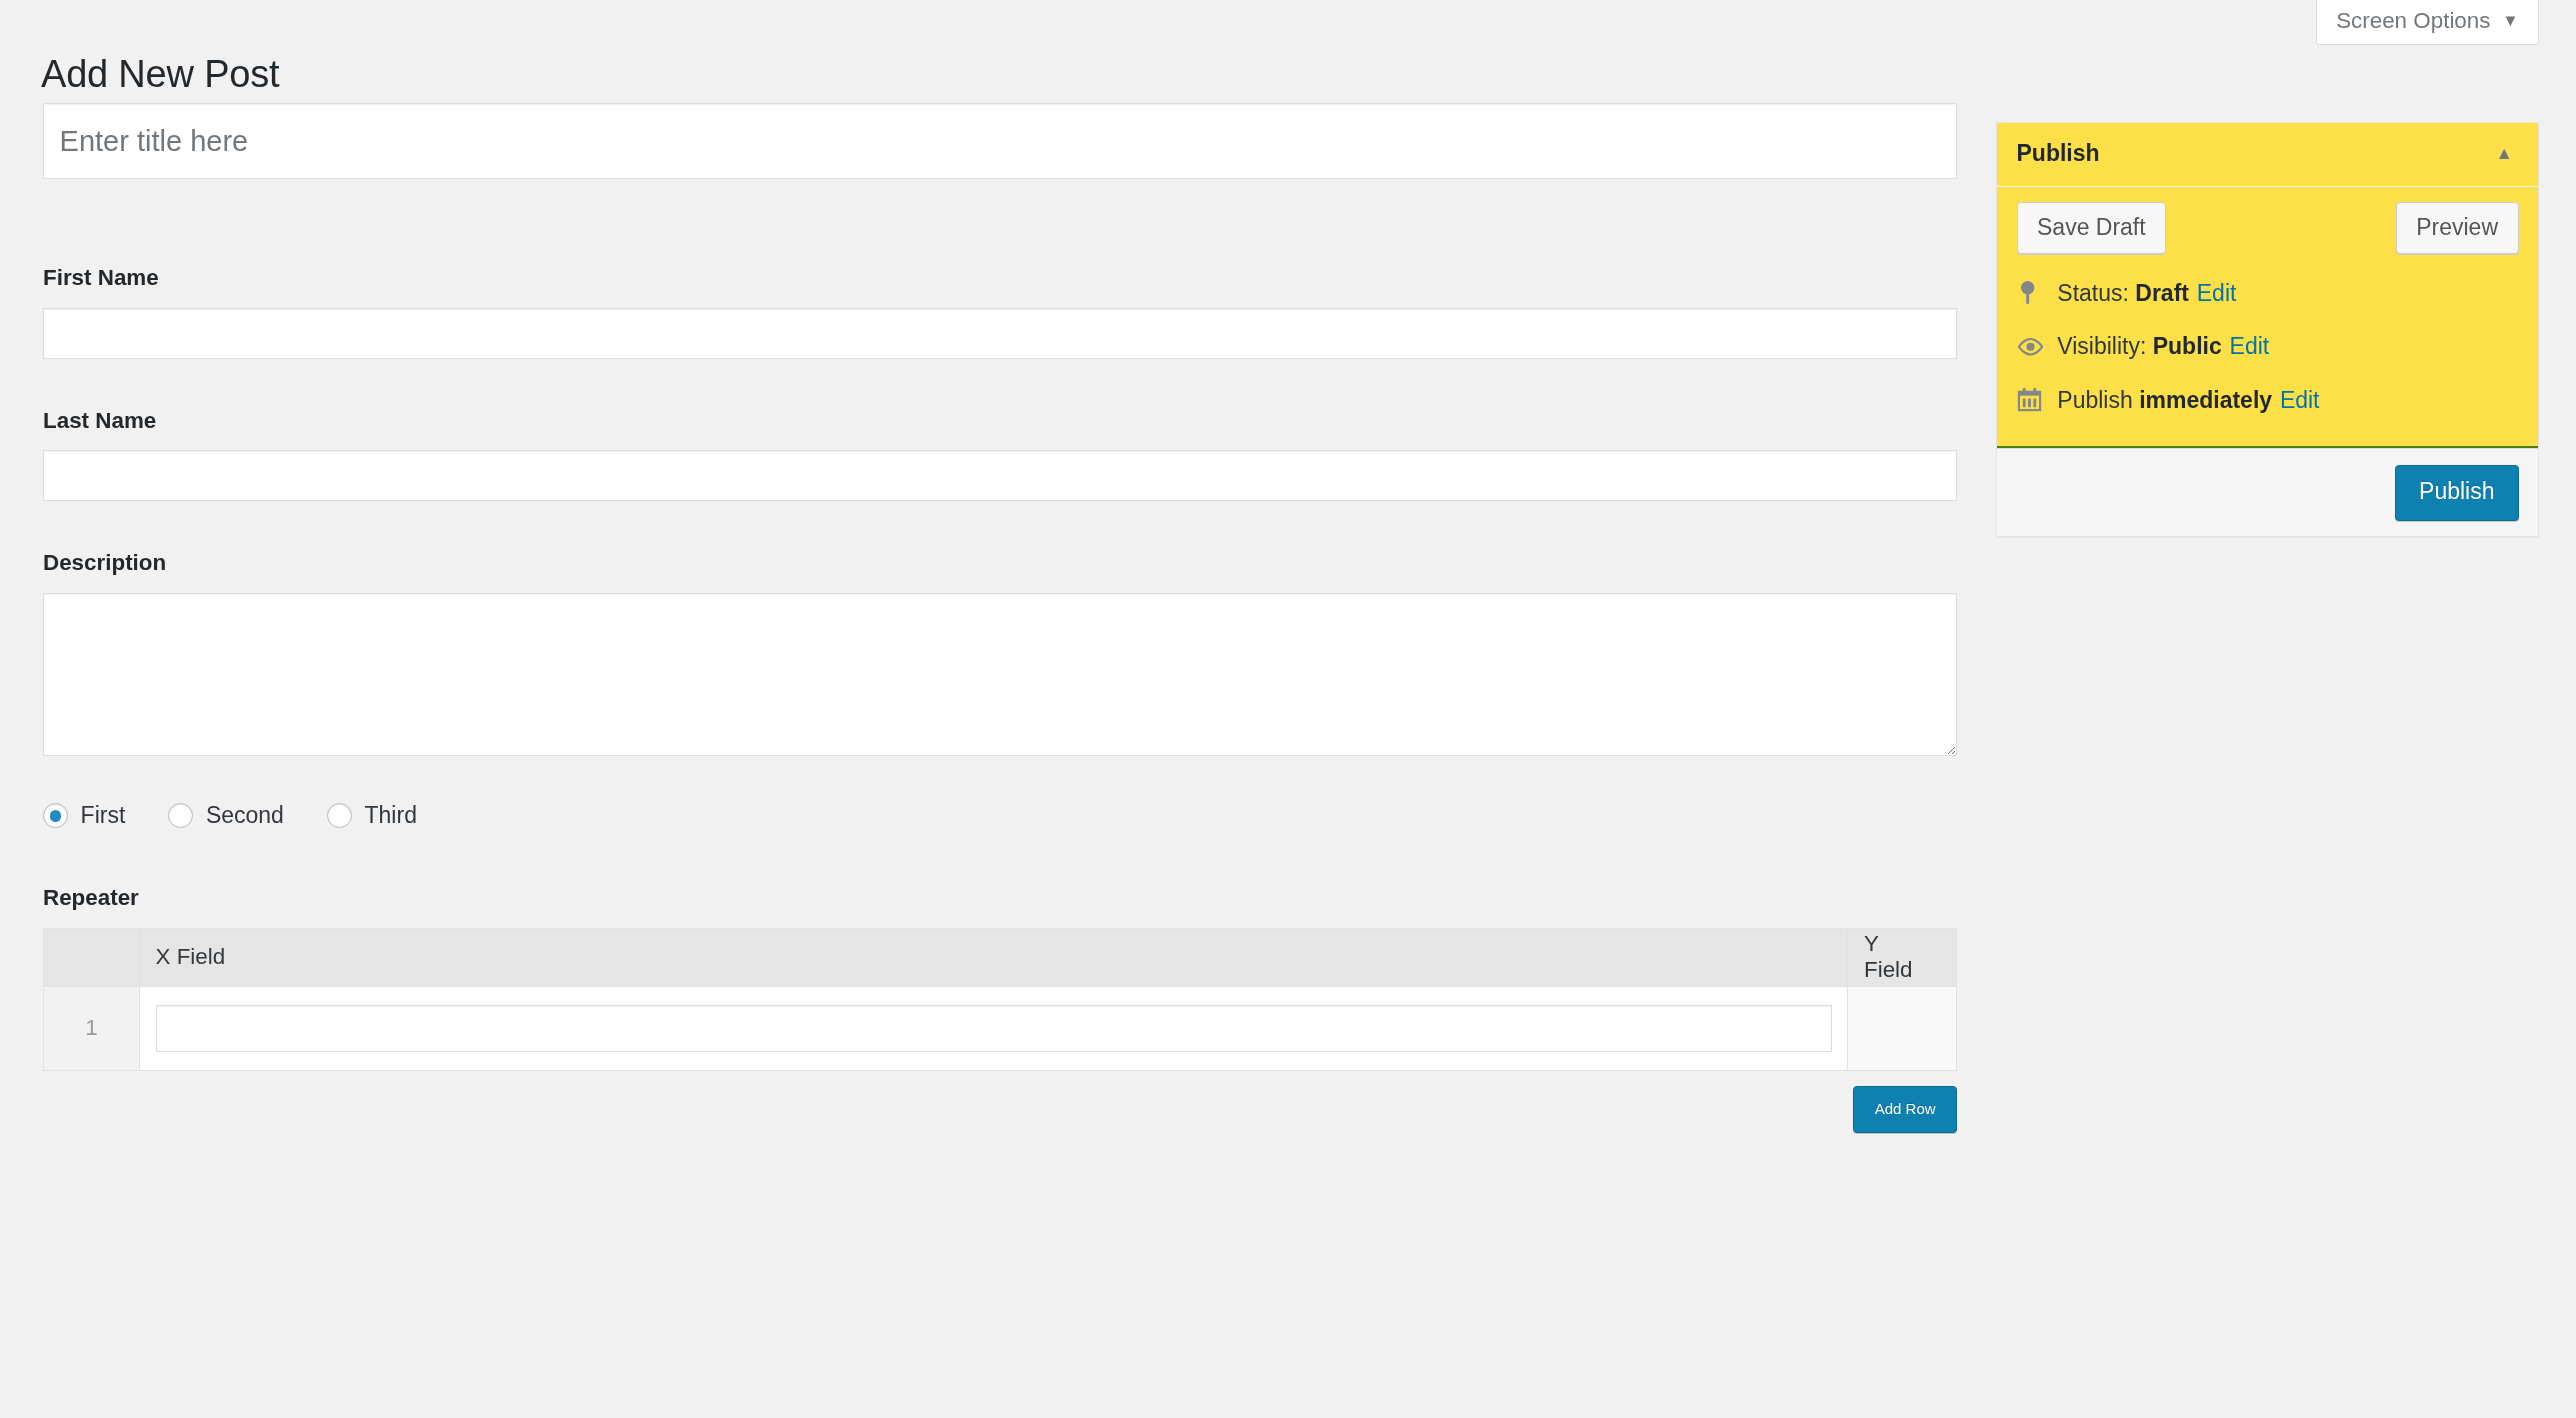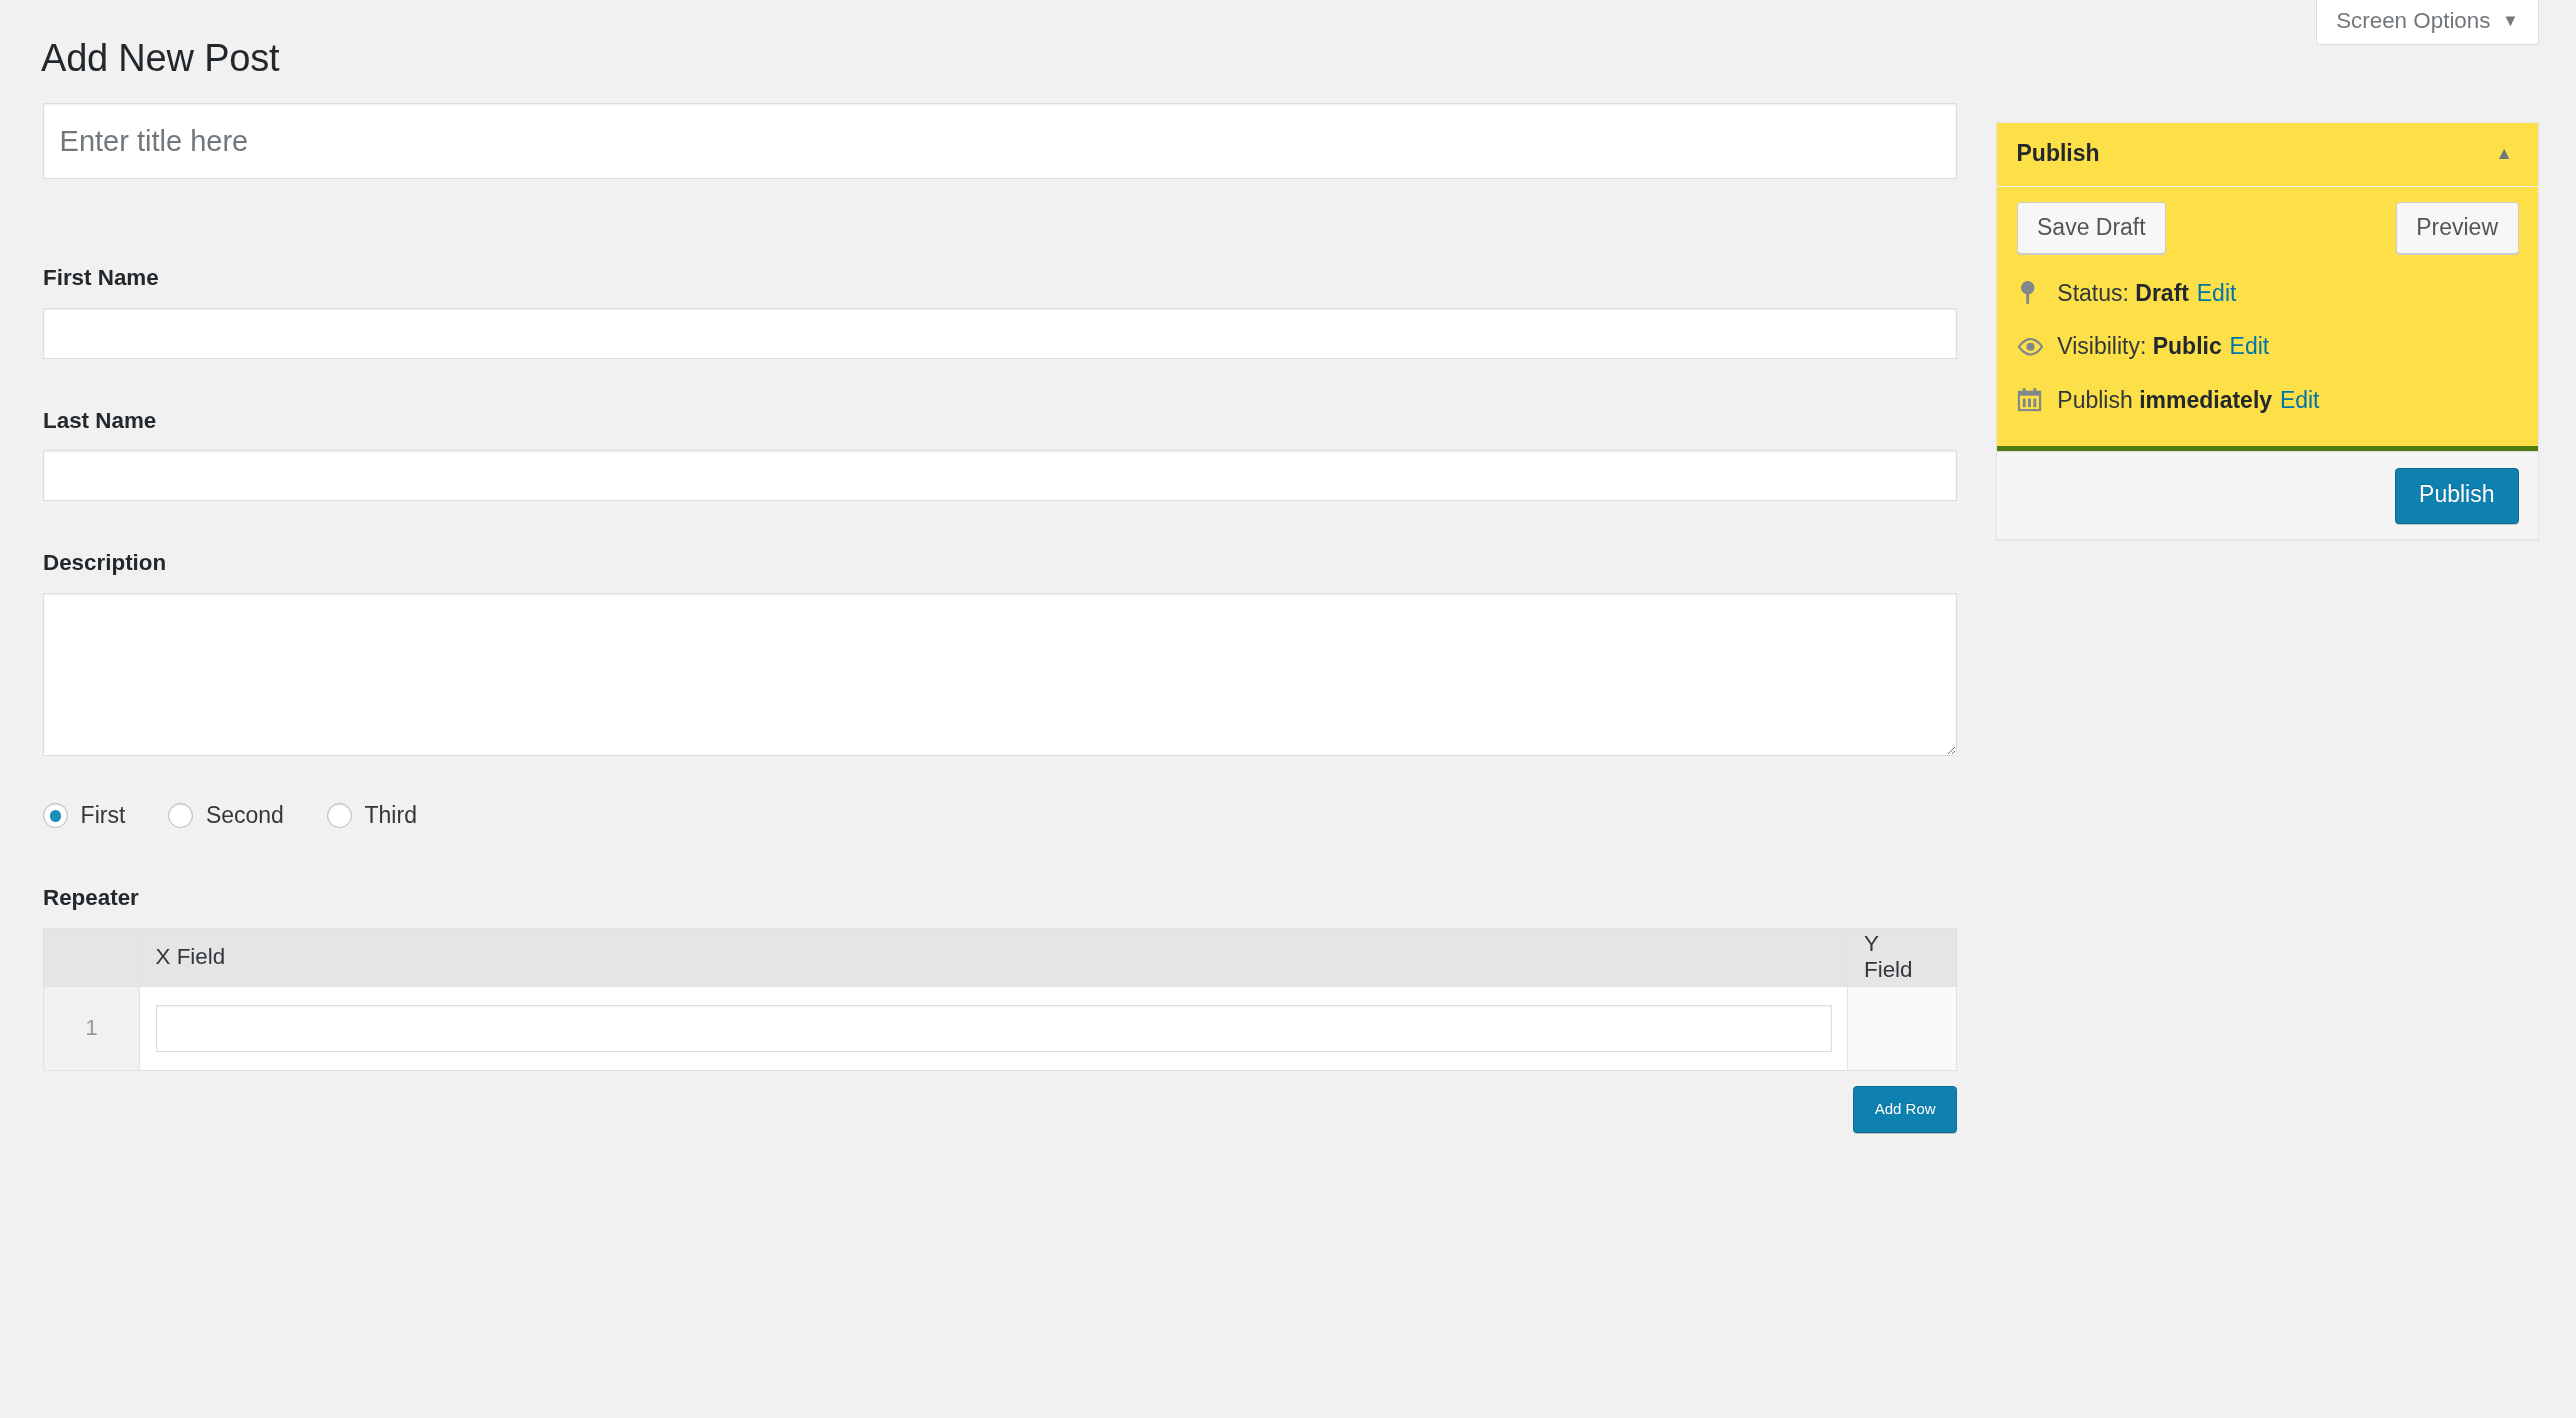--- a/index.html
+++ b/index.html
@@ -46,21 +46,21 @@
     font-size: 16.5px;
     position: relative;
     top: -1.9px;
     color: #72777c;
   }
 
   
   .page-title {
     position: absolute;
     left: 41px;
-    top: 34px;
+    top: 50px;
     margin: 0;
     font-size: 38px;
     font-weight: 400;
     line-height: 1.3;
     color: #23282d;
     letter-spacing: -0.2px;
   }
 
   
   .poststuff {
@@ -293,21 +293,21 @@
   .handle-toggle {
     color: #72777c;
     font-size: 17.5px;
     line-height: 1;
     cursor: pointer;
     padding: 5.8px;
   }
   .submitbox { padding: 0; }
   .minor-publishing {
     padding: 15.6px 19.5px 19.5px 19.5px;
-    border-bottom: 5px solid #4d7c0f;
+    border-bottom: 2px solid #4d7c0f;
   }
   .minor-publishing-actions {
     display: flex;
     justify-content: space-between;
     align-items: center;
     padding-bottom: 11.7px;
   }
   .button-secondary {
     display: inline-block;
     background: #f7f7f7;

